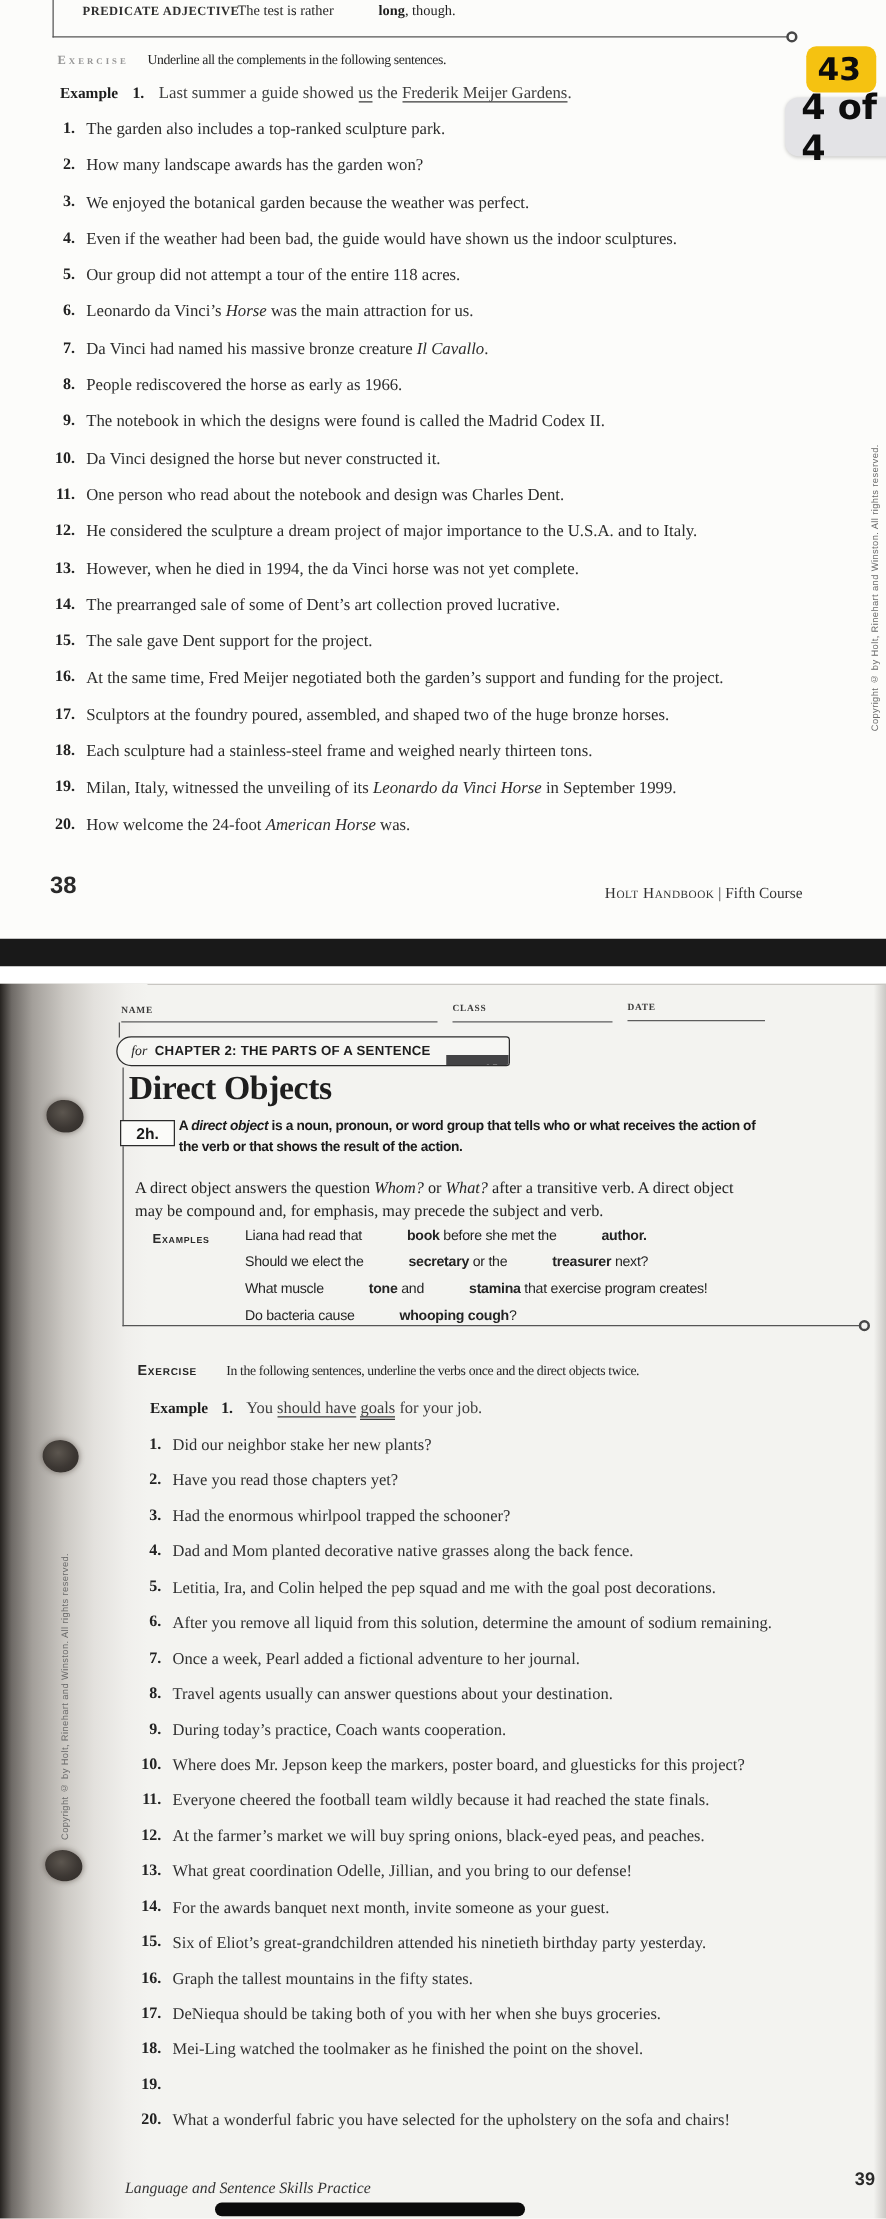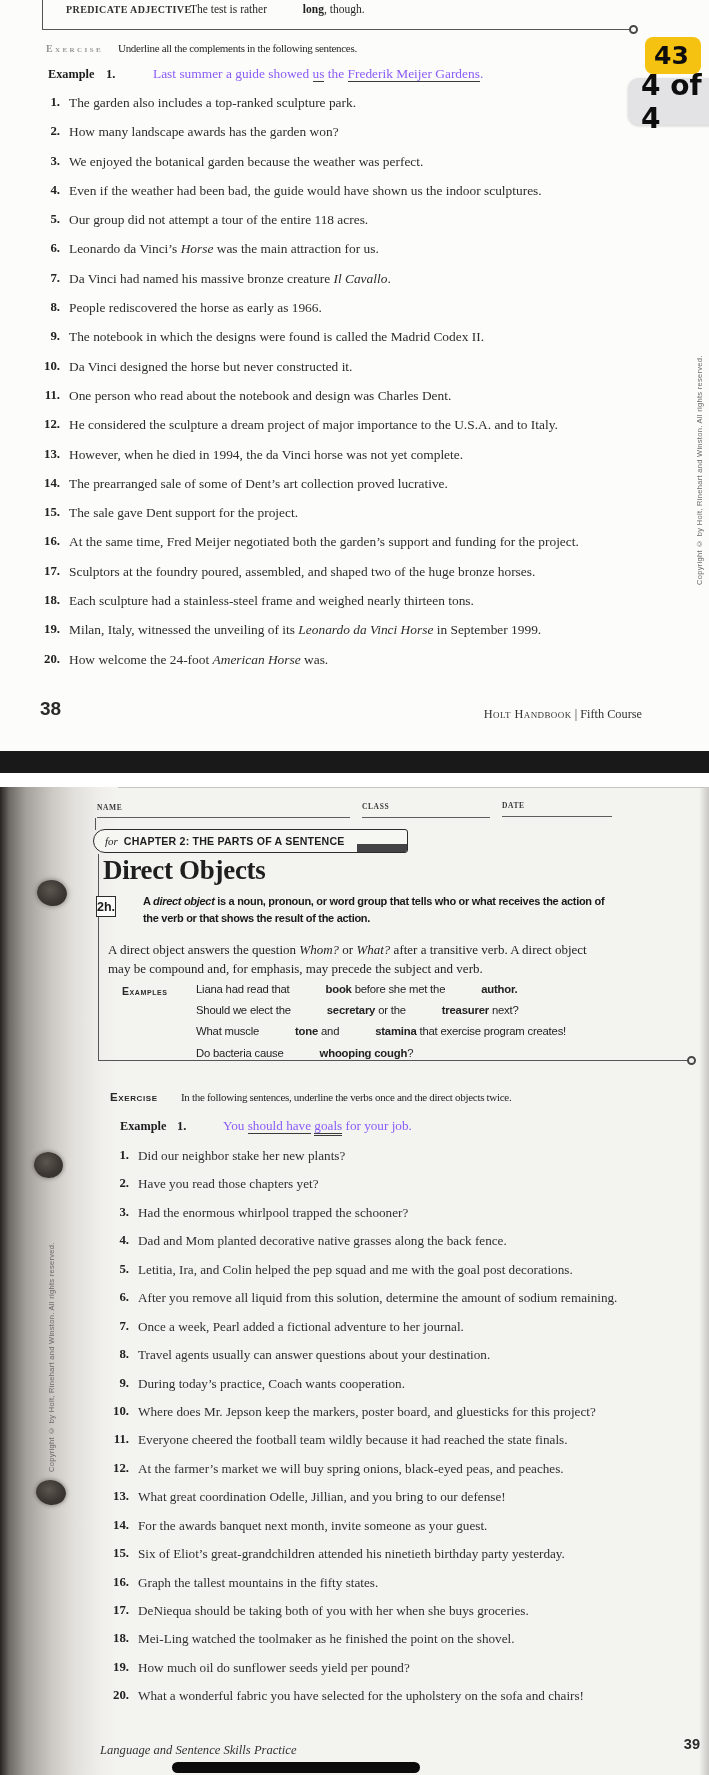--- a/index.html
+++ b/index.html
@@ -32,21 +32,21 @@
 
   
   .ref-label{font-size:10px;font-weight:bold;letter-spacing:.4px;color:#2f2f2f;}
   .ref-text{font-size:11.5px;color:#1f1f1f;}
 
   
   .worn-label{font-size:10px;font-weight:bold;letter-spacing:2.4px;color:#969696;font-variant:small-caps;}
   .instr{font-size:11px;letter-spacing:-.3px;color:#262626;white-space:nowrap;}
   .ex-label{font-weight:bold;font-size:12.3px;color:#1d1d1d;}
   .ex-num{font-weight:bold;font-size:12.6px;color:#1d1d1d;}
-  .ex-sentence{font-size:13.4px;color:#8b5cf6;white-space:nowrap;margin-left:26px;}
+  .ex-sentence{font-size:13.4px;color:#404040;white-space:nowrap;}
 
   
   .rows{display:block;}
   .s-row{display:flex;}
   .top-rows .s-row{height:29.3px;}
   .bottom-rows .s-row{height:28.45px;}
   .s-num{flex:none;width:24px;text-align:right;font-weight:bold;font-size:12.8px;color:#222;}
   .s-txt{margin-left:9px;white-space:nowrap;}
   .top-rows .s-txt{font-size:13.4px;color:#2d2d2d;}
   .bottom-rows .s-txt{font-size:13.2px;color:#303030;}
@@ -74,21 +74,21 @@
   .hdr-line{background:#5d5d5d;height:1.1px;}
   .pill{left:93px;top:829px;width:315px;height:24px;border:1.6px solid #2b2b2b;border-radius:12px 3px 3px 12px;
     box-sizing:border-box;display:flex;align-items:center;padding-left:11px;gap:6px;overflow:hidden;background:#f6f6f3;}
   .pill-for{font-style:italic;font-size:11px;color:#222;}
   .pill-title{font-family:"Liberation Sans",sans-serif;font-weight:bold;font-size:10.6px;letter-spacing:.2px;color:#1d1d1d;white-space:nowrap;}
   .pill-badge{margin-left:auto;height:100%;display:flex;align-items:center;background:#434345;color:#e9e9e9;
     font-style:italic;font-size:10px;padding:0 9px;font-family:"Liberation Serif",serif;margin-top:28px;}
   .doc-title{font-size:27px;font-weight:bold;letter-spacing:-.3px;color:#1e1e1e;}
 
   
-  .rule-code{left:96px;top:896px;width:20px;height:21px;border:1.6px solid #2b2b2b;background:#fbfbf9;
+  .rule-code{left:96px;top:896px;width:44px;height:21px;border:1.6px solid #2b2b2b;background:#fbfbf9;
     box-sizing:border-box;display:flex;align-items:center;justify-content:center;
     font-family:"Liberation Sans",sans-serif;font-weight:bold;font-size:12.5px;color:#1a1a1a;}
   .rule-text{font-family:"Liberation Sans",sans-serif;font-weight:bold;font-size:11px;letter-spacing:-.3px;
     line-height:1.55;color:#1a1a1a;}
   .explain{font-size:13px;line-height:1.45;color:#232323;}
   .examples-label{font-family:"Liberation Sans",sans-serif;font-weight:bold;font-size:10.5px;
     font-variant:small-caps;letter-spacing:.6px;color:#2a2a2a;}
   .ex-line{font-family:"Liberation Sans",sans-serif;font-size:11.3px;letter-spacing:-.2px;color:#232323;
     height:21.2px;white-space:nowrap;}
   .exercise-label{font-family:"Liberation Sans",sans-serif;font-weight:bold;font-size:11.5px;
@@ -327,21 +327,20 @@
       <div class="s-row">
         <span class="s-num">17.</span>
         <span class="s-txt serif"><span>DeNiequa should be taking both of you with her when she buys groceries.</span></span>
       </div>
       <div class="s-row">
         <span class="s-num">18.</span>
         <span class="s-txt serif"><span>Mei-Ling watched the toolmaker as he finished the point on the shovel.</span></span>
       </div>
       <div class="s-row">
         <span class="s-num">19.</span>
-        <span class="s-txt serif"><span>How much oil do sunflower seeds yield per pound?</span></span>
       </div>
       <div class="s-row">
         <span class="s-num">20.</span>
         <span class="s-txt serif"><span>What a wonderful fabric you have selected for the upholstery on the sofa and chairs!</span></span>
       </div>
     </div>
 
   <div class="abs serif footer-italic" style="left:100px;top:1743px;">Language and Sentence Skills Practice</div>
   <div class="abs pagenum" style="right:9px;top:1736px;font-size:14.5px;">39</div>
 

